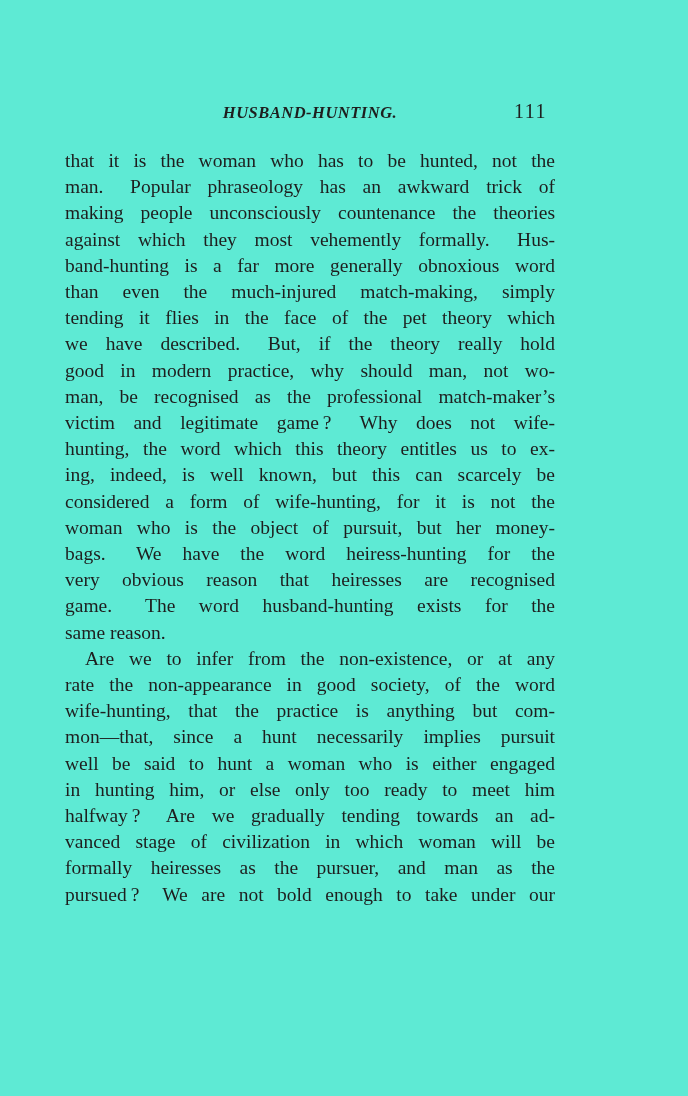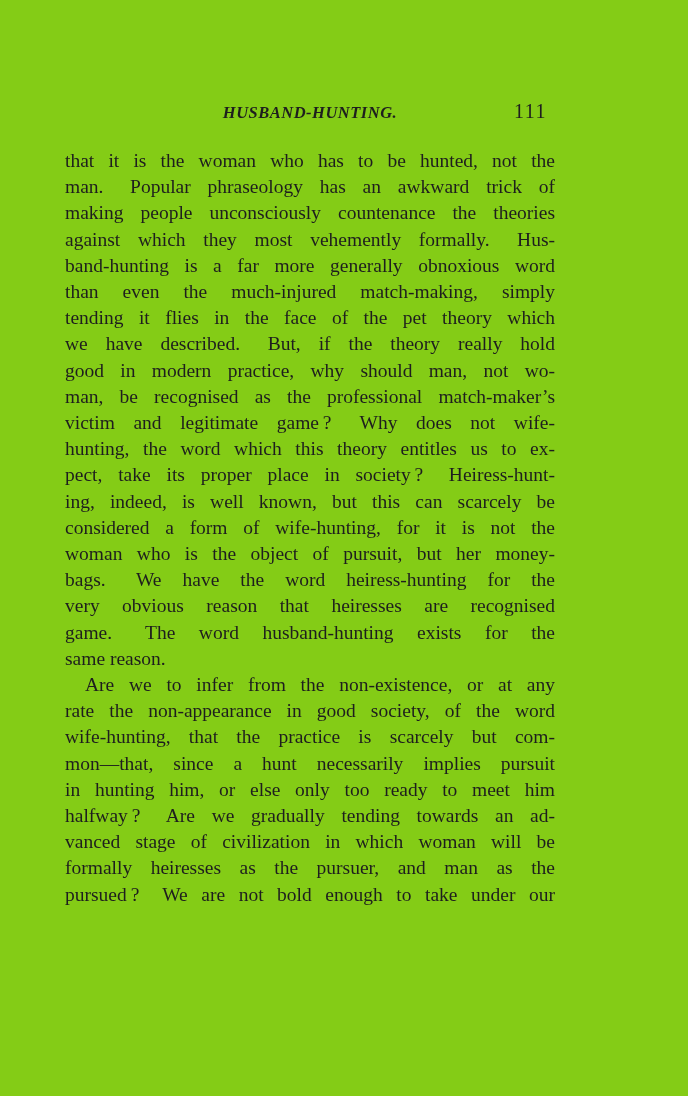--- a/index.html
+++ b/index.html
@@ -1,21 +1,21 @@
 <!DOCTYPE html>
 <html><head>
 <meta charset="utf-8">
 <style>
   * { margin: 0; padding: 0; box-sizing: border-box; }
   html, body { background: #ffffff; }
   .page {
     position: relative;
     width: 688px;
     height: 1096px;
-    background: #84cc16;
+    background: #5eead4;
     overflow: hidden;
     font-family: "Liberation Serif", "DejaVu Serif", serif;
     color: #1e1e1e;
   }
   .running-header {
     position: absolute;
     left: 65px;
     top: 100px;
     width: 490px;
     height: 28px;
@@ -69,34 +69,34 @@
         <div class="line">making people unconsciously countenance the theories</div>
         <div class="line">against which they most vehemently formally.  Hus-</div>
         <div class="line">band-hunting is a far more generally obnoxious word</div>
         <div class="line">than even the much-injured match-making, simply</div>
         <div class="line">tending it flies in the face of the pet theory which</div>
         <div class="line">we have described.  But, if the theory really hold</div>
         <div class="line">good in modern practice, why should man, not wo-</div>
         <div class="line">man, be recognised as the professional match-maker’s</div>
         <div class="line">victim and legitimate game ?  Why does not wife-</div>
         <div class="line">hunting, the word which this theory entitles us to ex-</div>
-        <div class="line">pect, take its proper place in society ?  Heiress-hunt-</div>
         <div class="line">ing, indeed, is well known, but this can scarcely be</div>
         <div class="line">considered a form of wife-hunting, for it is not the</div>
         <div class="line">woman who is the object of pursuit, but her money-</div>
         <div class="line">bags.  We have the word heiress-hunting for the</div>
         <div class="line">very obvious reason that heiresses are recognised</div>
         <div class="line">game.  The word husband-hunting exists for the</div>
         <div class="line short">same reason.</div>
       </div>
       <div class="paragraph">
         <div class="line indent">Are we to infer from the non-existence, or at any</div>
         <div class="line">rate the non-appearance in good society, of the word</div>
-        <div class="line">wife-hunting, that the practice is scarcely but com-</div>
+        <div class="line">wife-hunting, that the practice is anything but com-</div>
         <div class="line">mon—that, since a hunt necessarily implies pursuit</div>
+        <div class="line">well be said to hunt a woman who is either engaged</div>
         <div class="line">in hunting him, or else only too ready to meet him</div>
         <div class="line">halfway ?  Are we gradually tending towards an ad-</div>
         <div class="line">vanced stage of civilization in which woman will be</div>
         <div class="line">formally heiresses as the pursuer, and man as the</div>
         <div class="line">pursued ?  We are not bold enough to take under our</div>
       </div>
     </div>
 </div>
 
 </body></html>

